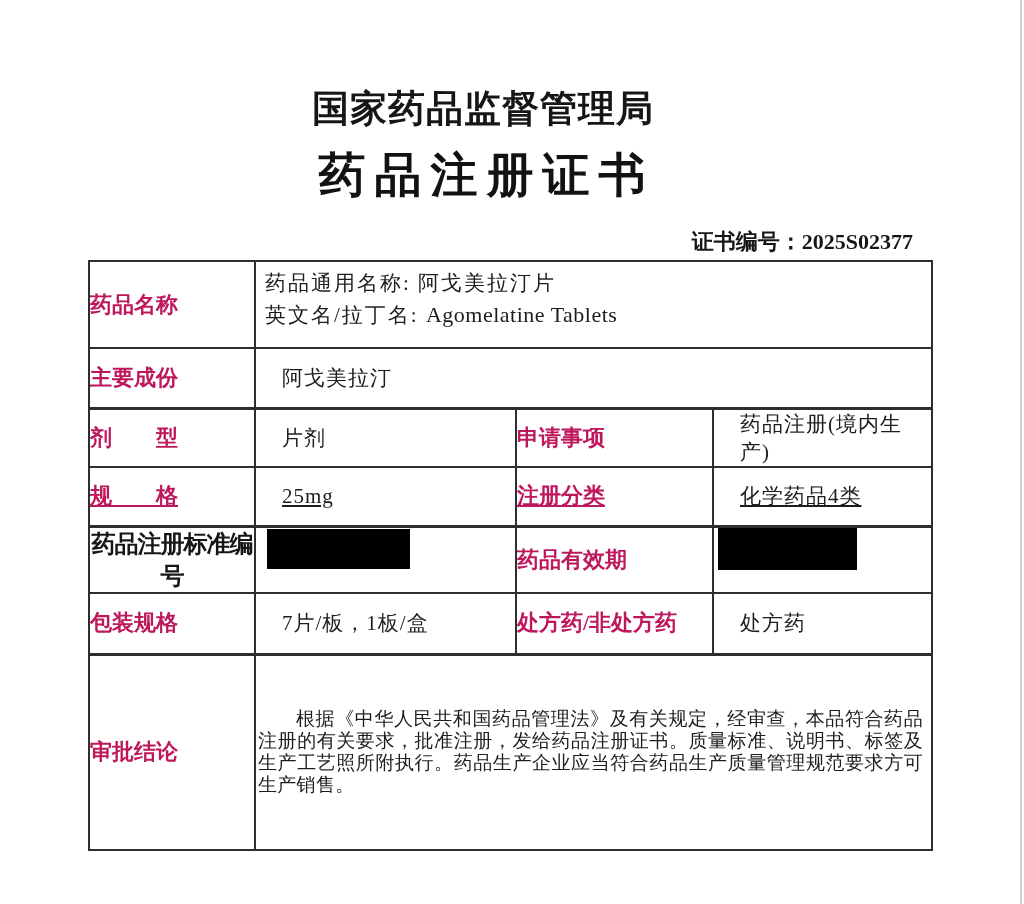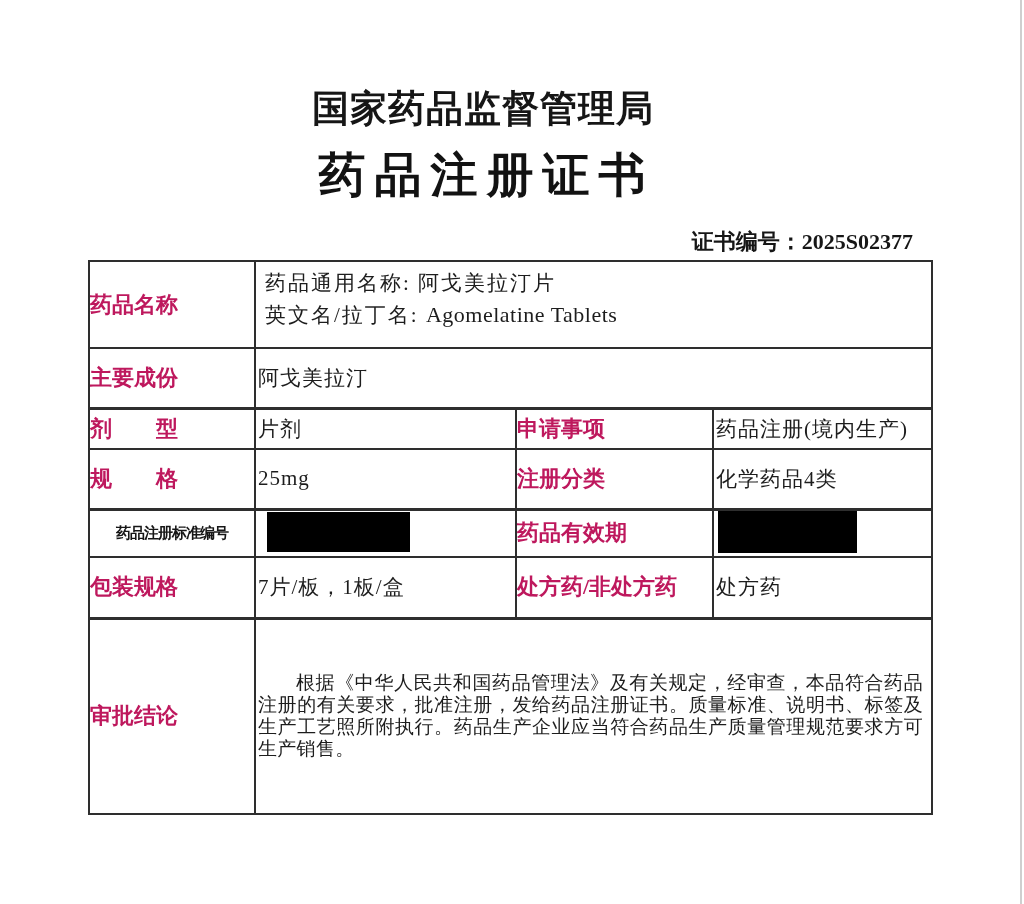--- a/index.html
+++ b/index.html
@@ -35,32 +35,32 @@
     width:843px; table-layout:fixed; border-collapse:collapse;
   }
   col.c1{width:166px;} col.c2{width:261px;} col.c3{width:197px;} col.c4{width:219px;}
   td {
     border:2px solid #2e2e2e;
     vertical-align:middle;
     font-size:21px; letter-spacing:1px;
     overflow:hidden;
   }
   tr.r1 td{height:87px;} tr.r2 td{height:60px;} tr.r3 td{height:41px;}
-  tr.r4 td{height:60px;} tr.r5 td{height:48px;} tr.r6 td{height:61px;}
+  tr.r4 td{height:60px;text-decoration:underline;} tr.r5 td{height:48px;} tr.r6 td{height:61px;}
   tr.r7 td{height:196px;} tr.r8 td{height:77px;}
   tr.thick td{border-bottom-width:3px;}
   td.lbl {
     font-weight:bold; font-size:22px; text-align:left;
     letter-spacing:0; color:#be185d;
   }
   td.lbl-long {
-    font-weight:bold; font-size:15px; text-align:center;
+    font-weight:bold; font-size:24px; text-align:center;
     letter-spacing:-1px; padding:0; color:#161616;
   }
-  td.val { padding-left:2px; }
+  td.val { padding-left:26px; }
   td.name-cell {
     vertical-align:top; padding:5px 8px 8px 9px;
     line-height:32px; letter-spacing:2px;
   }
   .en-name { font-size:22px; letter-spacing:0.5px; }
   td.redact-cell { vertical-align:top; padding:0; }
   .redact-box { background:#000000; }
   .redact-box.b1 { width:143px; height:40px; margin:1px 0 0 11px; }
   .redact-box.b2 { width:139px; height:42px; margin:0 0 0 4px; }
   td.conclusion-cell {

